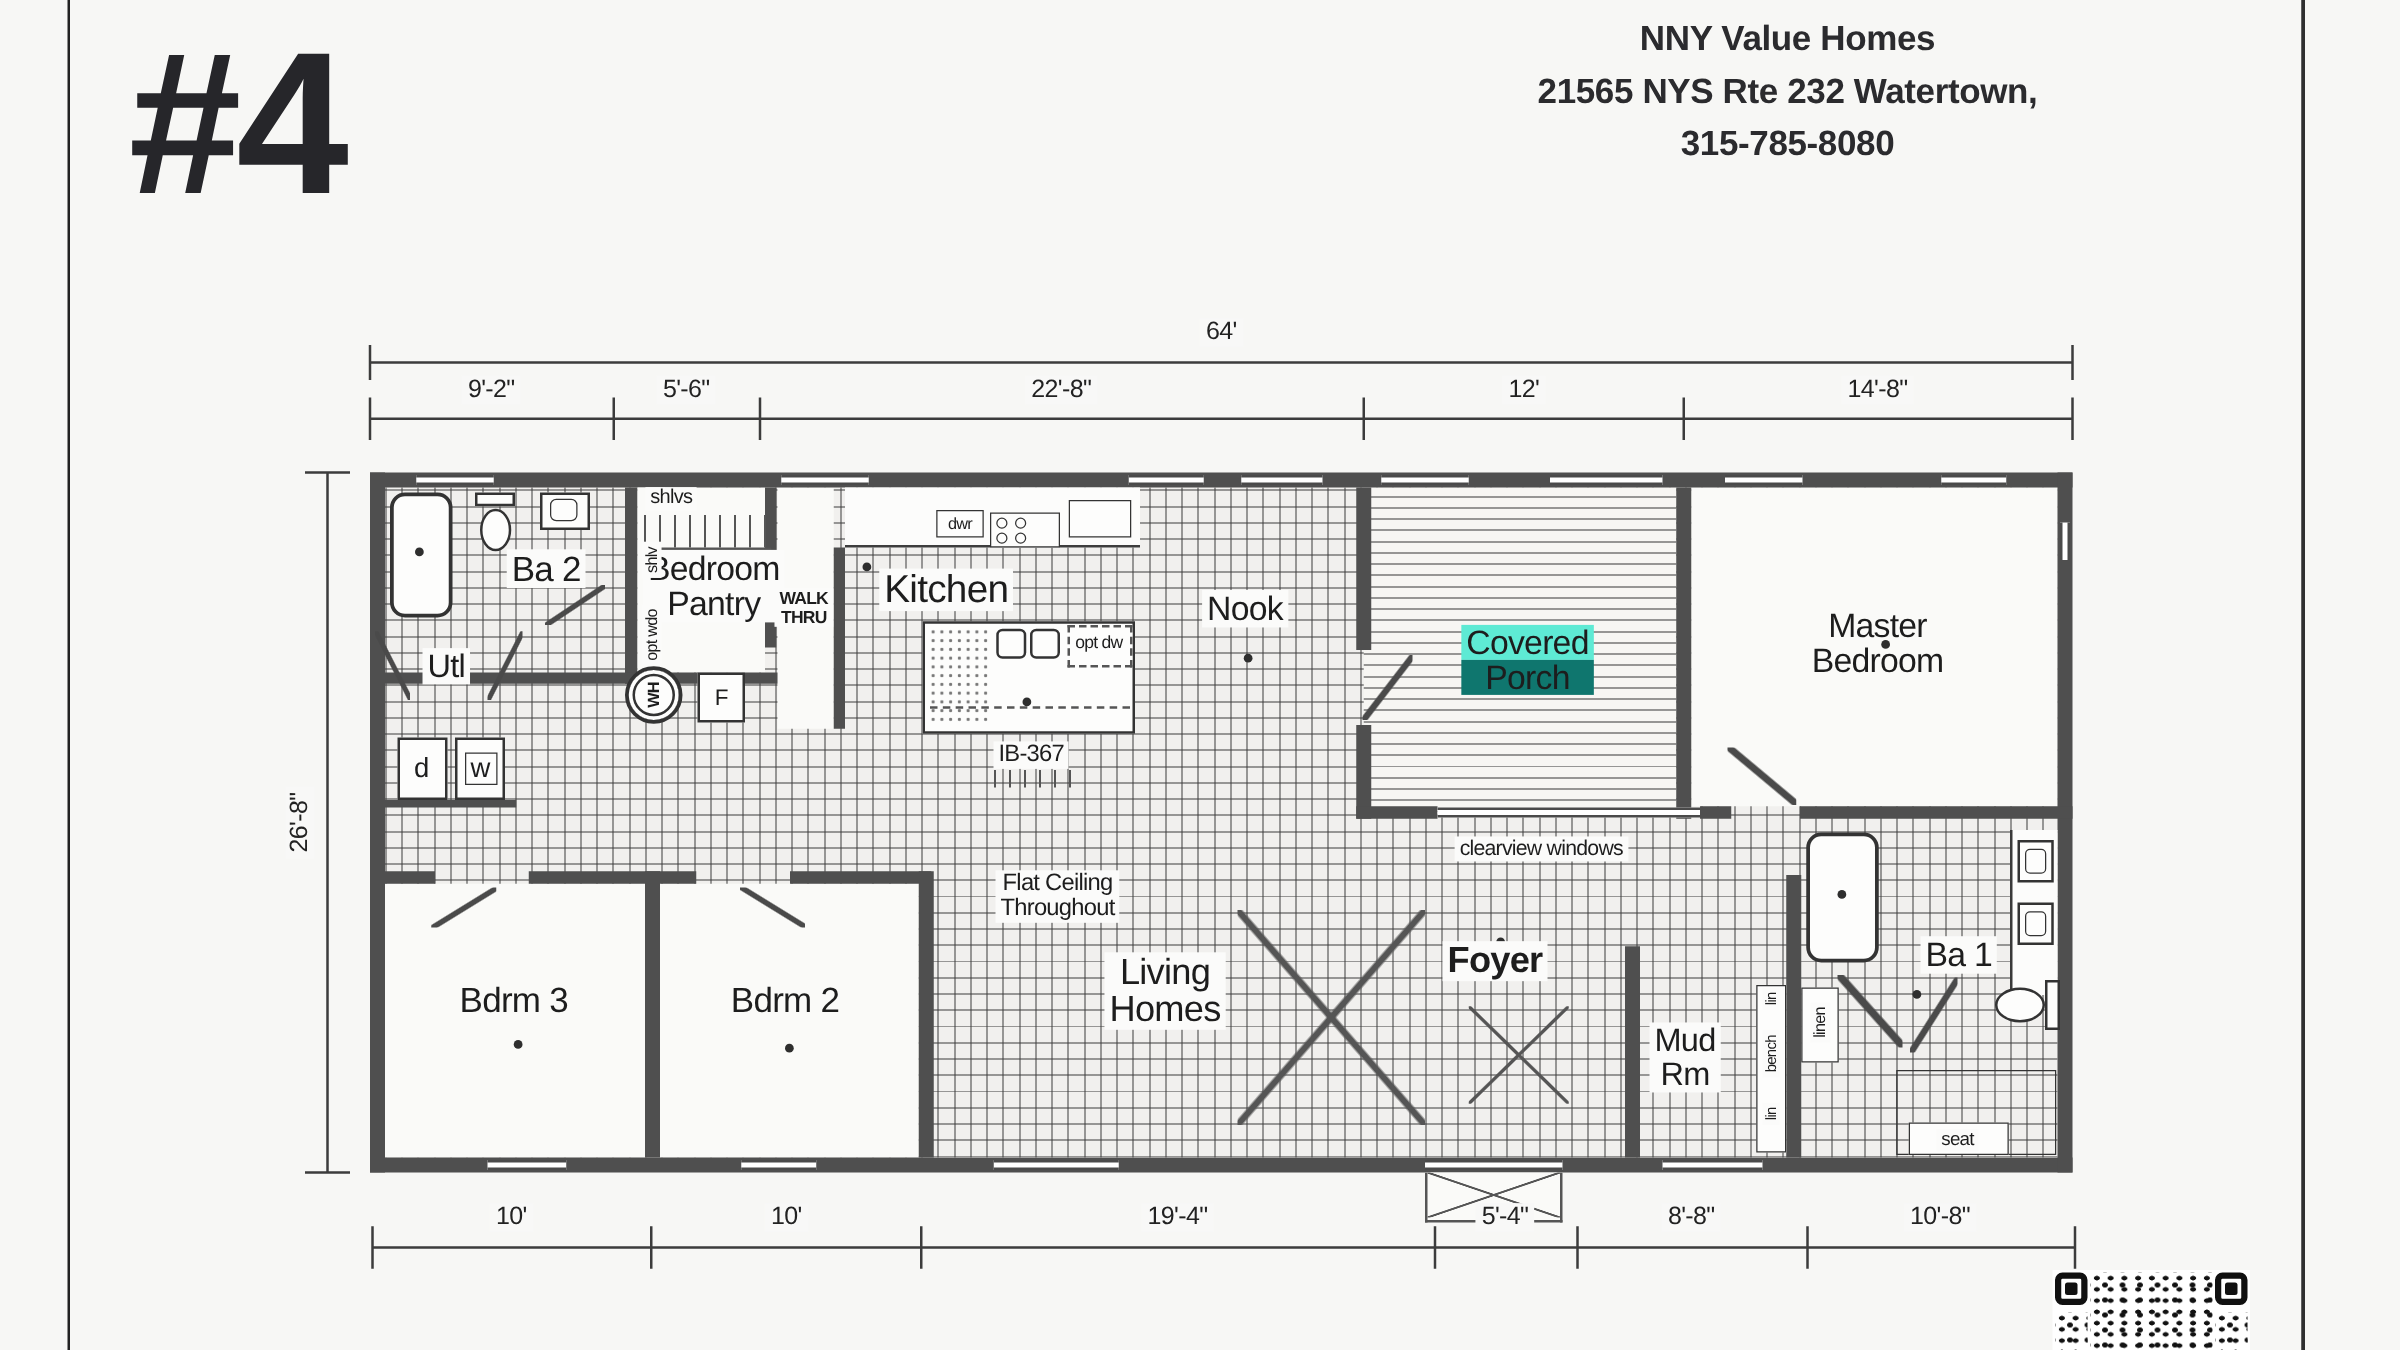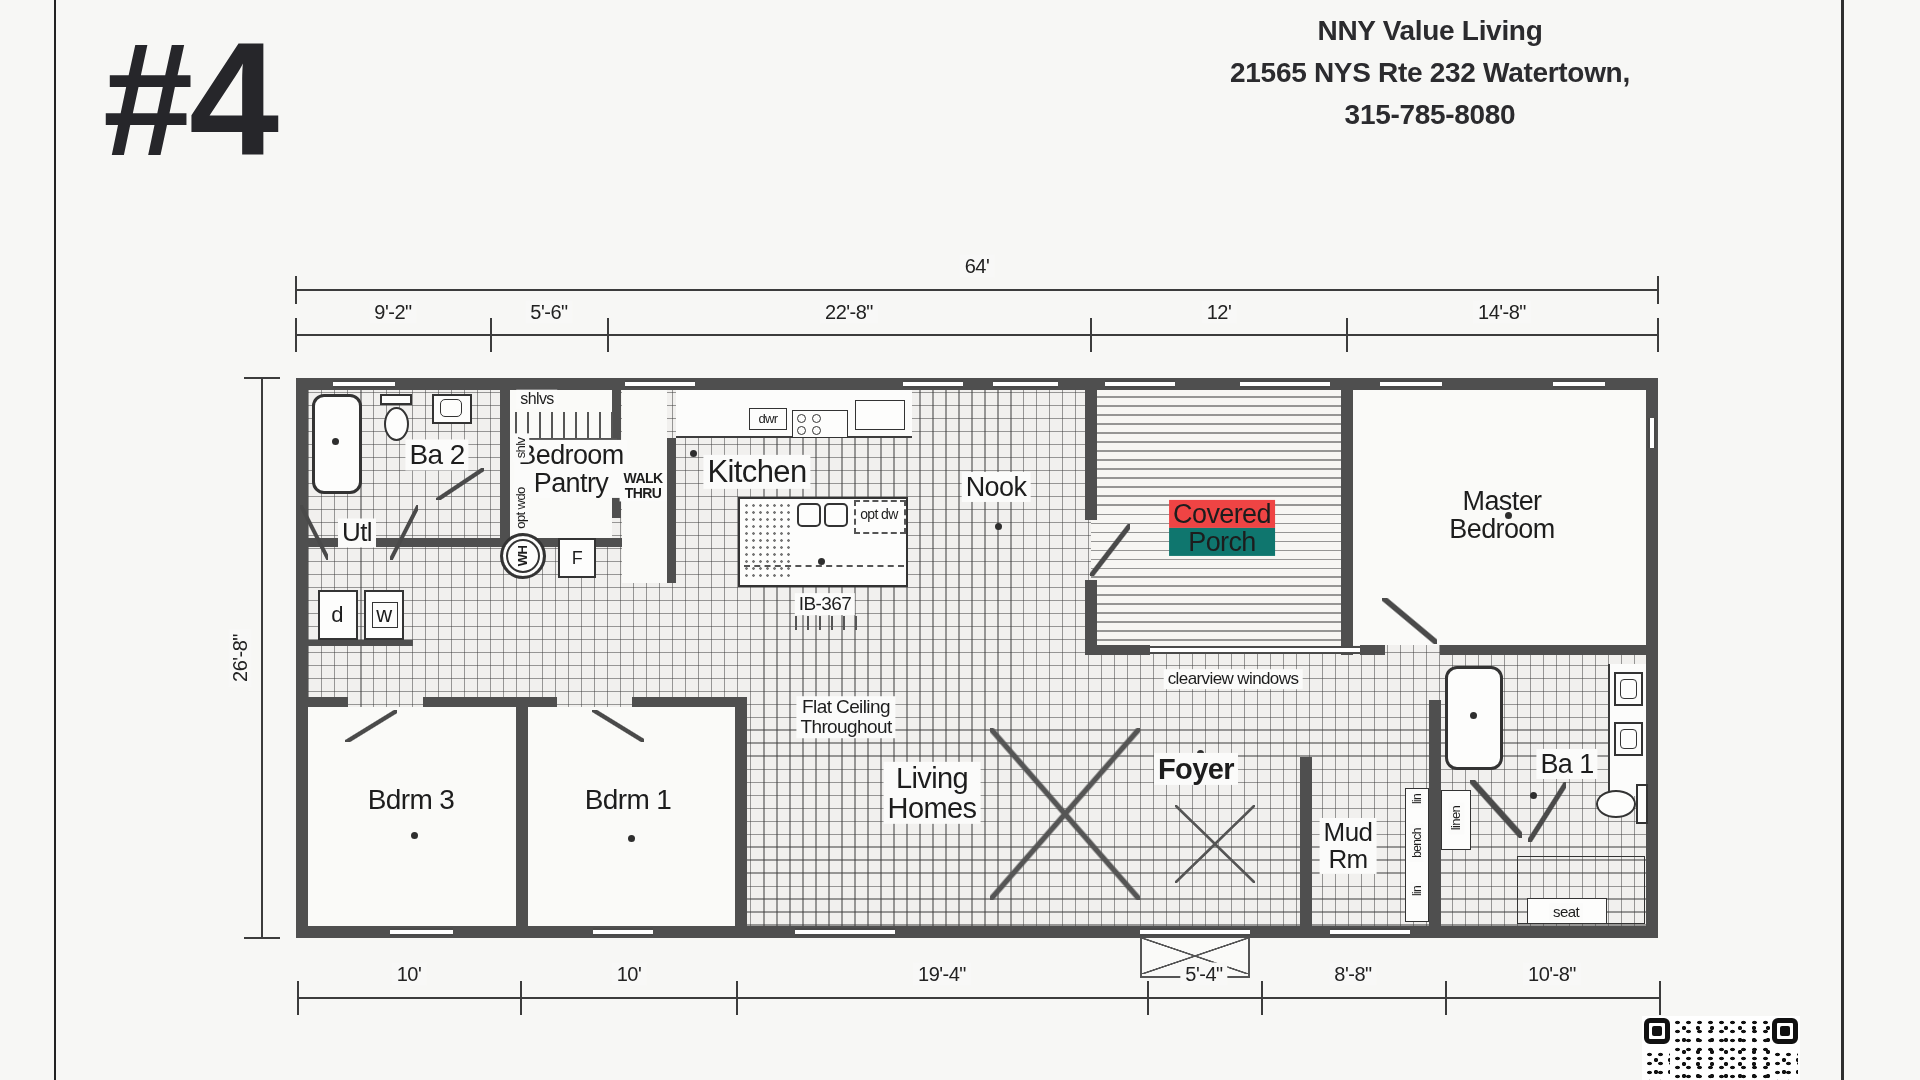--- a/index.html
+++ b/index.html
@@ -48,21 +48,21 @@
 </head>
 <body>
 
 <div id="canvas">
 
   <div class="scanline" style="left:54px;width:2px;"></div>
   <div class="scanline" style="left:1841px;width:3px;background:#2f2f2f;"></div>
 
   <div id="plannum">#4</div>
   <div id="header">
-    <div>NNY Value Living</div>
+    <div>NNY Value Homes</div>
     <div>21565 NYS Rte 232 Watertown,</div>
     <div>315-785-8080</div>
   </div>
 
   <div class="floor-grid" style="left:308px;top:390px;width:1338px;height:536px;"></div>
   <div class="floor-plain" style="left:532px;top:390px;width:80px;height:148px;"></div>
   <div class="floor-plain" style="left:622px;top:390px;width:45px;height:193px;"></div>
   <div class="floor-porch" style="left:1091px;top:390px;width:250px;height:260px;"></div>
   <div class="floor-plain" style="left:1353px;top:390px;width:293px;height:255px;"></div>
   <div class="floor-plain" style="left:308px;top:707px;width:208px;height:219px;"></div>
@@ -190,29 +190,29 @@
 
   <div class="lbl" style="left:437px;top:455px;font-size:28px;">Ba 2</div>
   <div class="lbl" style="left:357px;top:533px;font-size:26px;">Utl</div>
   <div class="lbl" style="left:571px;top:469px;font-size:27px;">
     <span>Bedroom</span>
     <span>Pantry</span>
   </div>
   <div class="lbl" style="left:757px;top:472px;font-size:31px;">Kitchen</div>
   <div class="lbl" style="left:996px;top:487px;font-size:27px;">Nook</div>
   <div class="lbl" style="left:1222px;top:523px;font-size:27px;background:transparent;">
-    <span style="background:#ef4444;padding:0 4px;margin-top:10px;">Covered</span>
+    <span style="background:#5eead4;padding:0 4px;margin-top:10px;">Covered</span>
     <span style="background:#0f766e;padding:0 4px;">Porch</span>
   </div>
   <div class="lbl" style="left:1502px;top:515px;font-size:27px;background:transparent;">
     <span>Master</span>
     <span>Bedroom</span>
   </div>
   <div class="lbl" style="left:411px;top:800px;font-size:28px;background:transparent;">Bdrm 3</div>
-  <div class="lbl" style="left:628px;top:800px;font-size:28px;background:transparent;">Bdrm 1</div>
+  <div class="lbl" style="left:628px;top:800px;font-size:28px;background:transparent;">Bdrm 2</div>
   <div class="lbl" style="left:932px;top:793px;font-size:29px;">
     <span>Living</span>
     <span>Homes</span>
   </div>
   <div class="lbl" style="left:1196px;top:769px;font-size:29px;font-weight:bold;">Foyer</div>
   <div class="lbl" style="left:1348px;top:846px;font-size:26px;">
     <span>Mud</span>
     <span>Rm</span>
   </div>
   <div class="lbl" style="left:1567px;top:764px;font-size:27px;">Ba 1</div>

